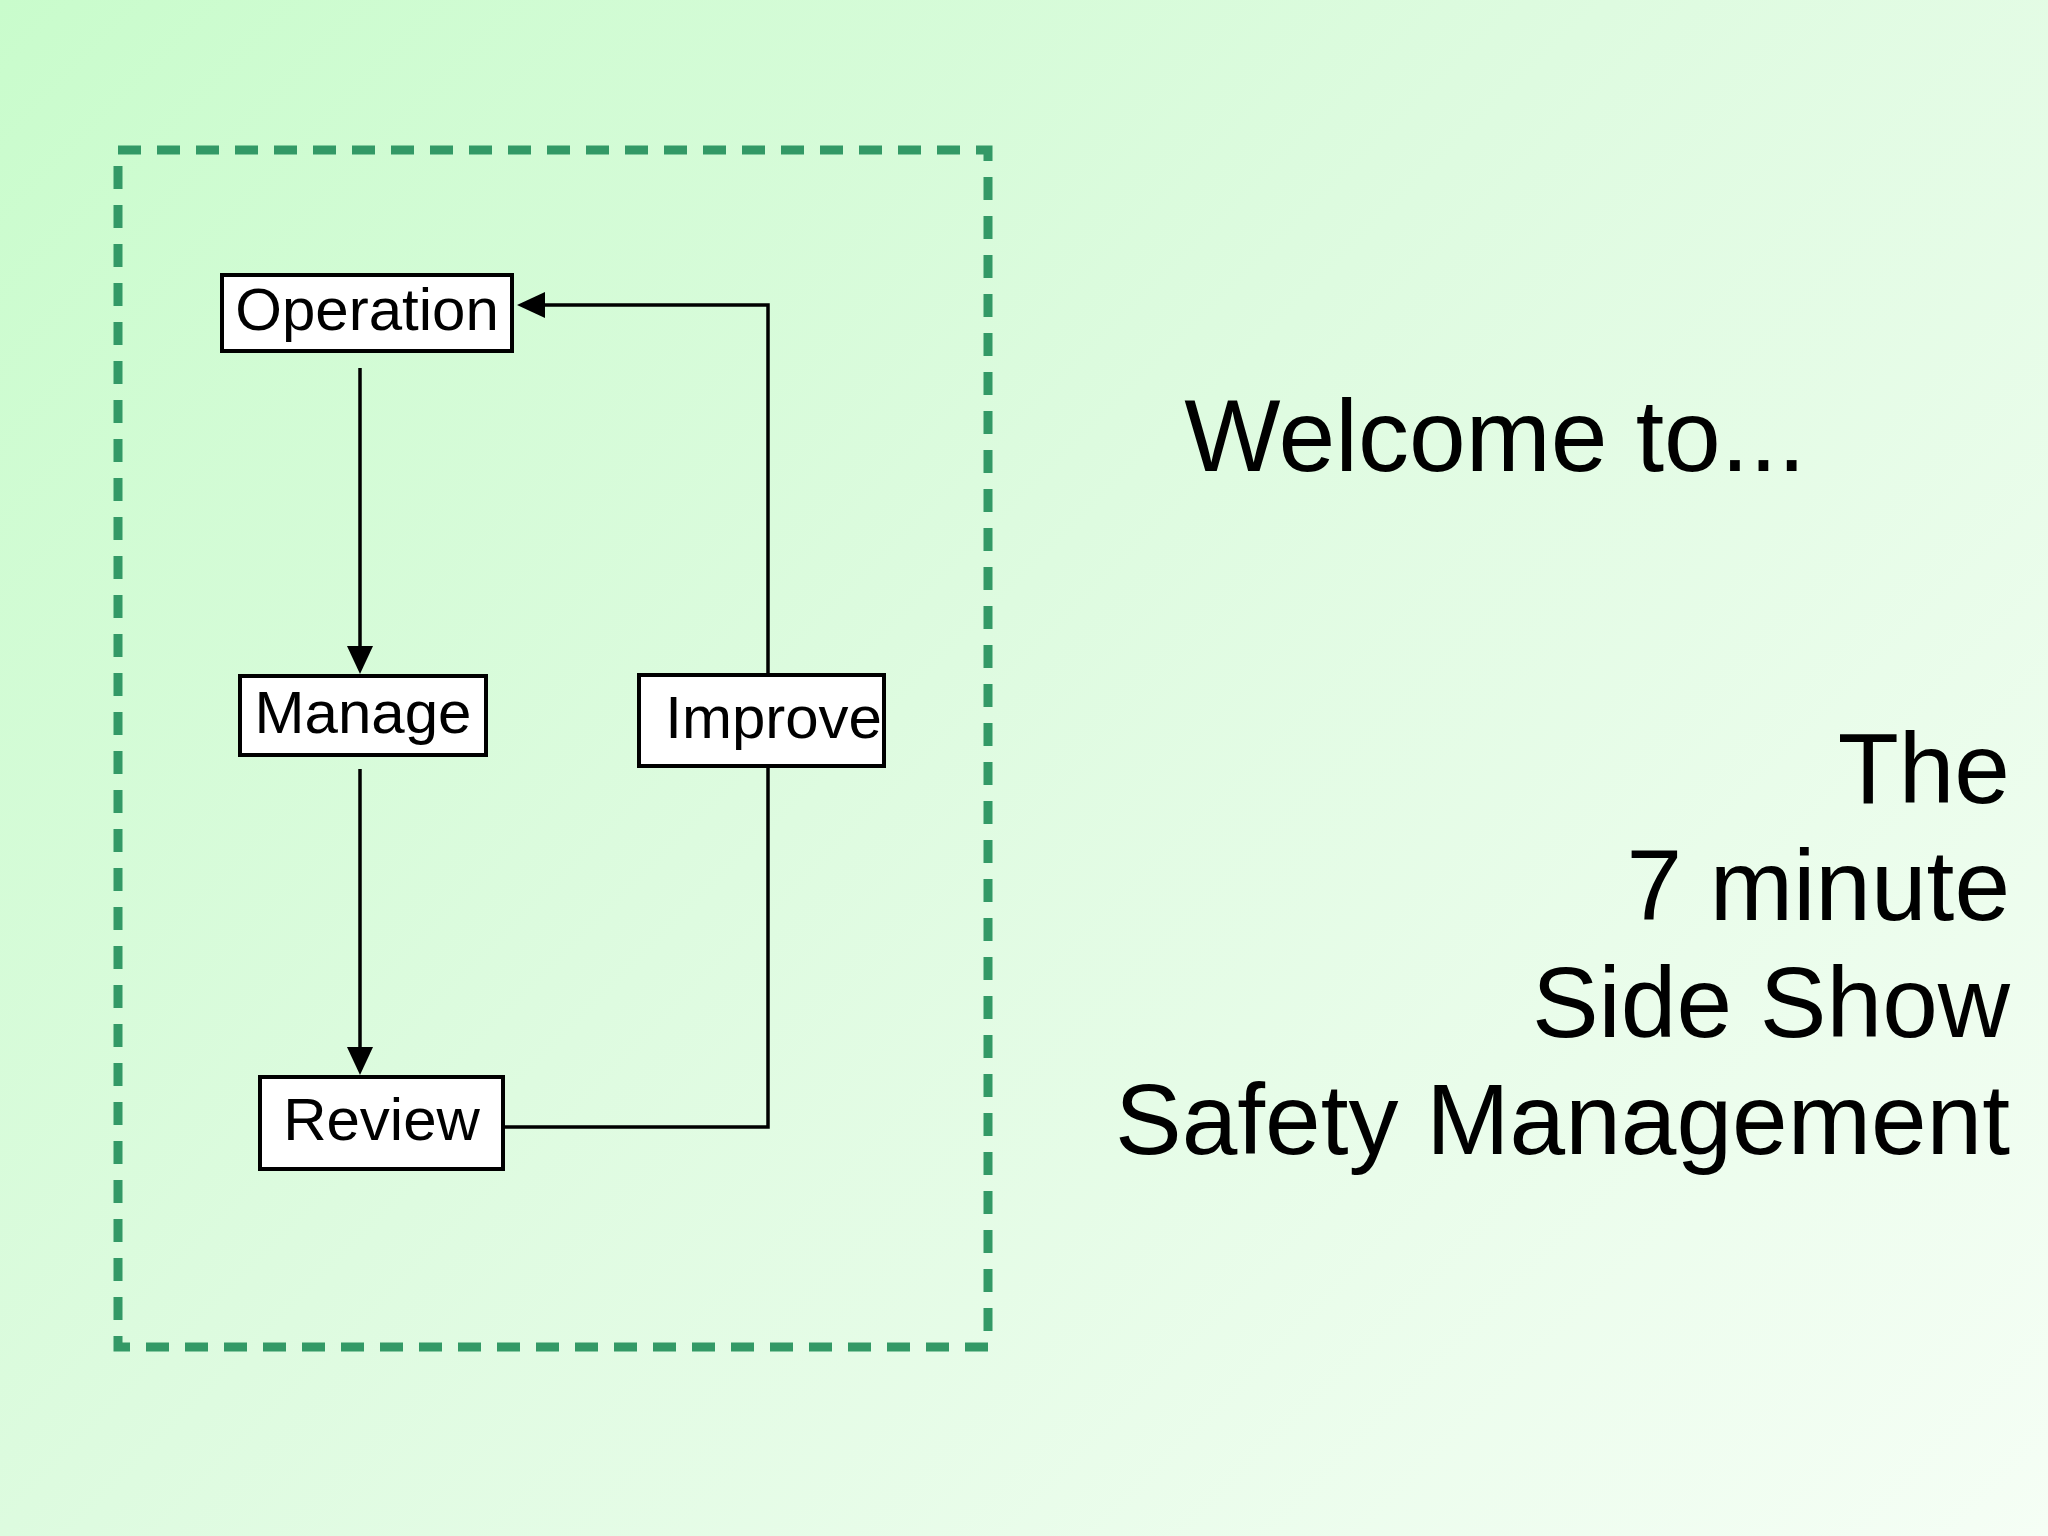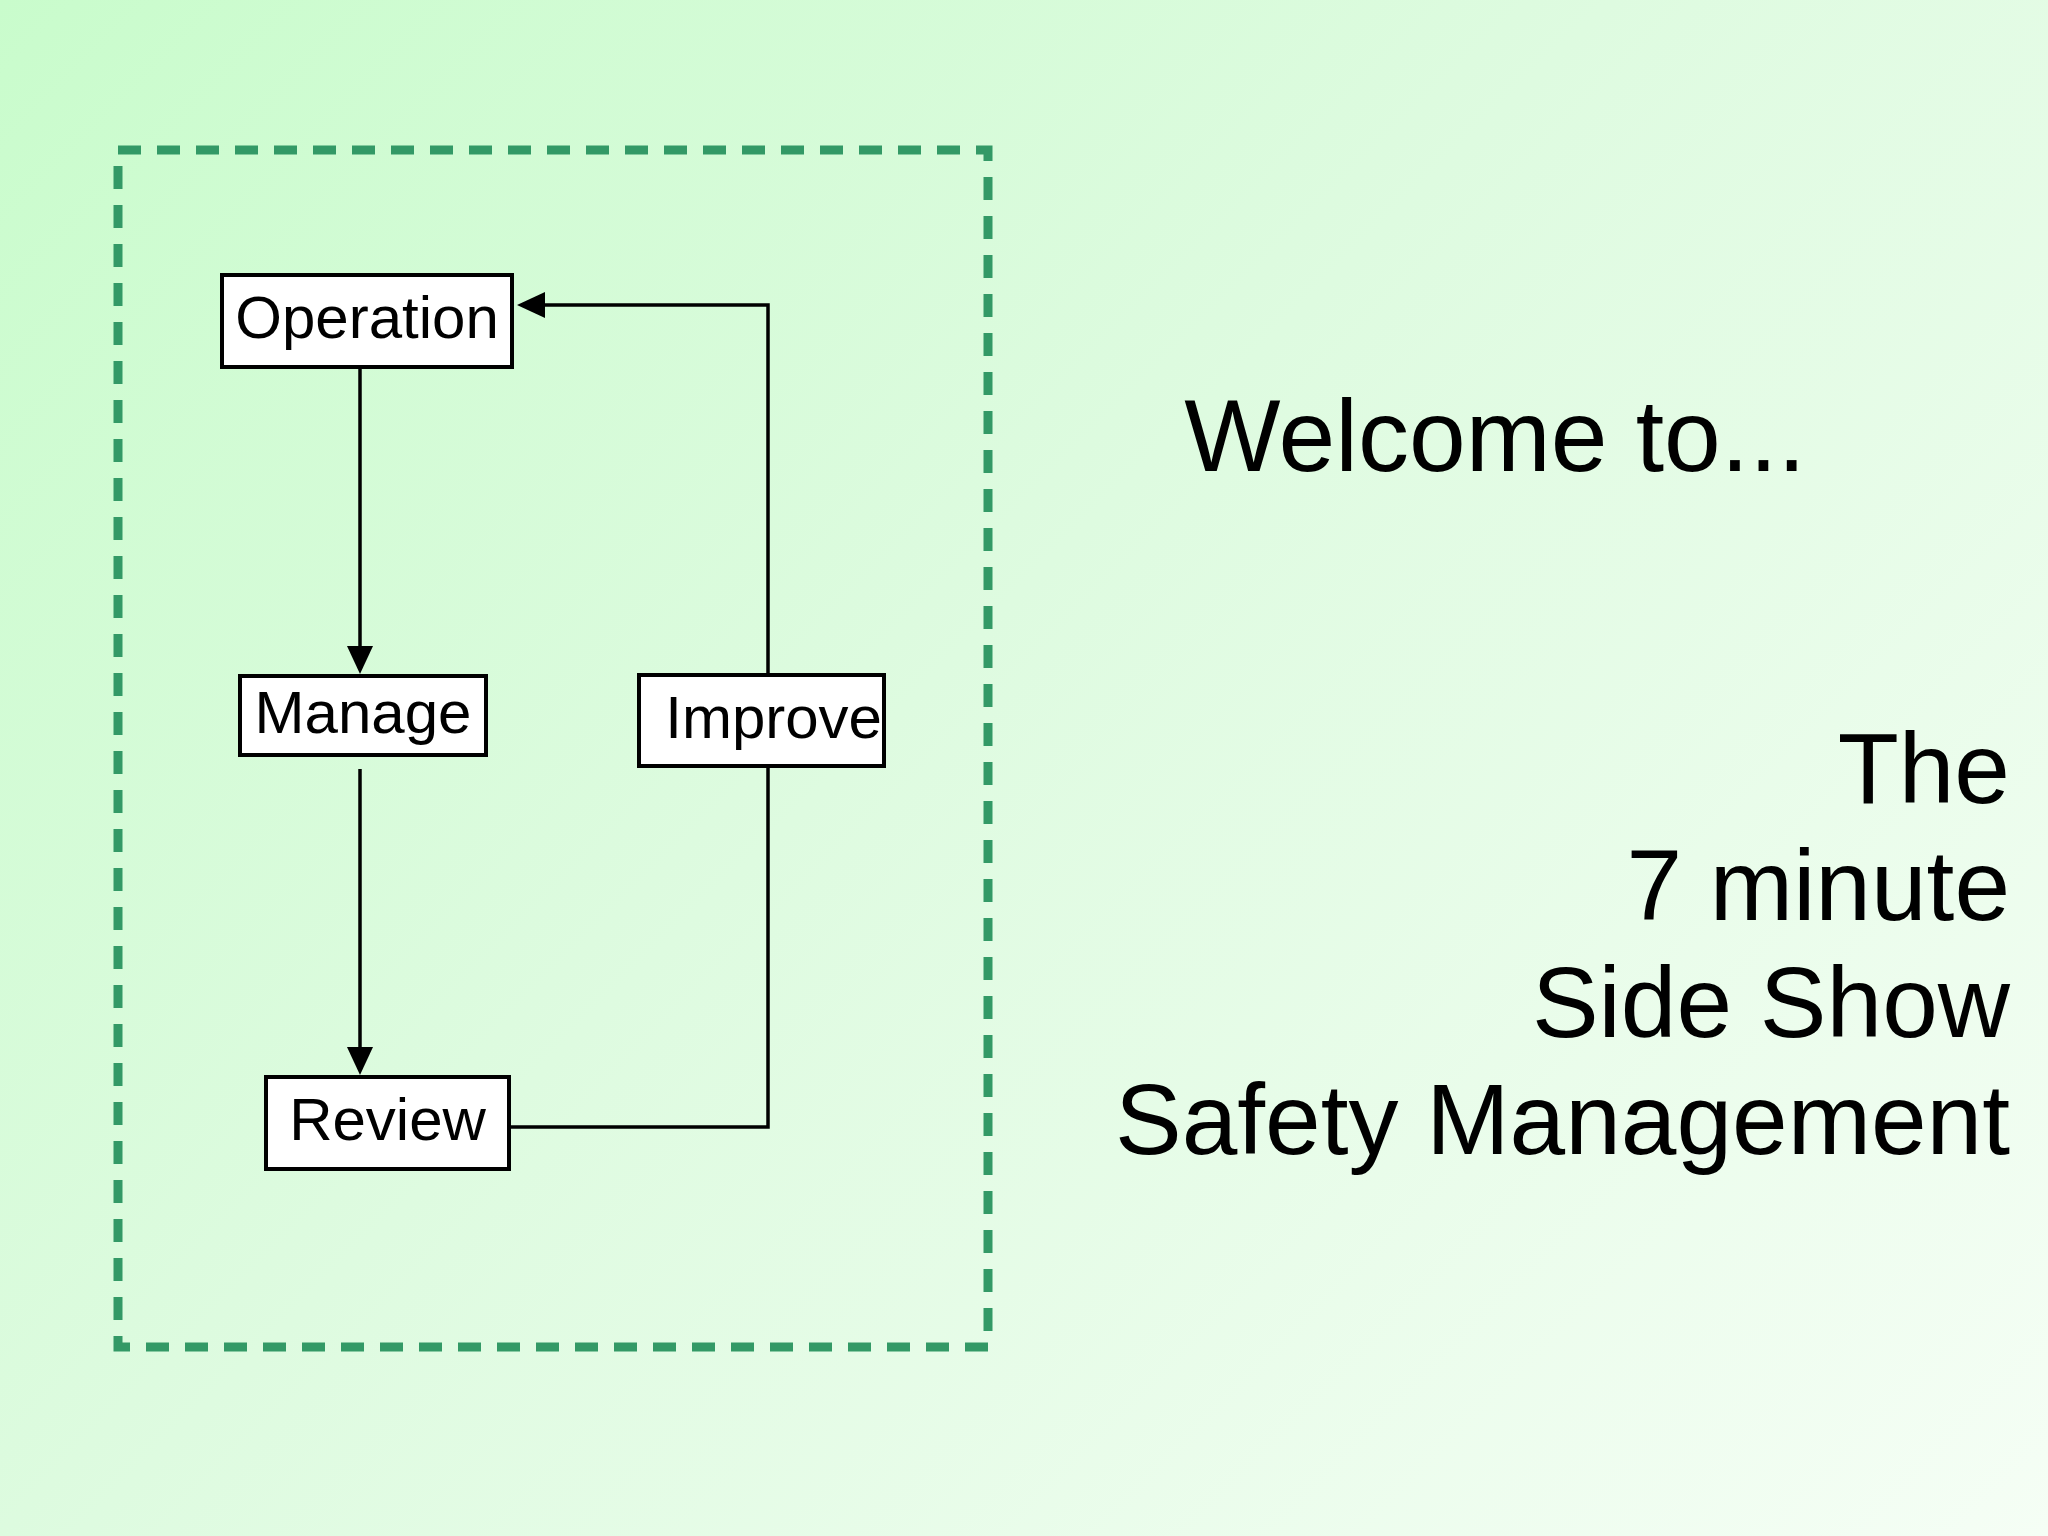--- a/index.html
+++ b/index.html
@@ -32,24 +32,24 @@
     align-items: center;
     justify-content: center;
     box-sizing: border-box;
   }
   .node-label {
     font-size: 60px;
     line-height: 1;
     white-space: nowrap;
     padding-bottom: 6px;
   }
-  .node-operation { left: 220px; top: 273px; width: 294px; height: 96px; }
+  .node-operation { left: 220px; top: 273px; width: 294px; height: 80px; }
   .node-manage    { left: 238px; top: 674px; width: 250px; height: 83px; }
   .node-improve   { left: 637px; top: 673px; width: 249px; height: 95px; justify-content: flex-end; }
-  .node-review    { left: 264px; top: 1075px; width: 247px; height: 96px; }
+  .node-review    { left: 258px; top: 1075px; width: 247px; height: 96px; }
   .welcome {
     position: absolute;
     left: 1000px;
     top: 378px;
     width: 990px;
     text-align: center;
     font-size: 102px;
     line-height: 1.15;
     z-index: 2;
   }

